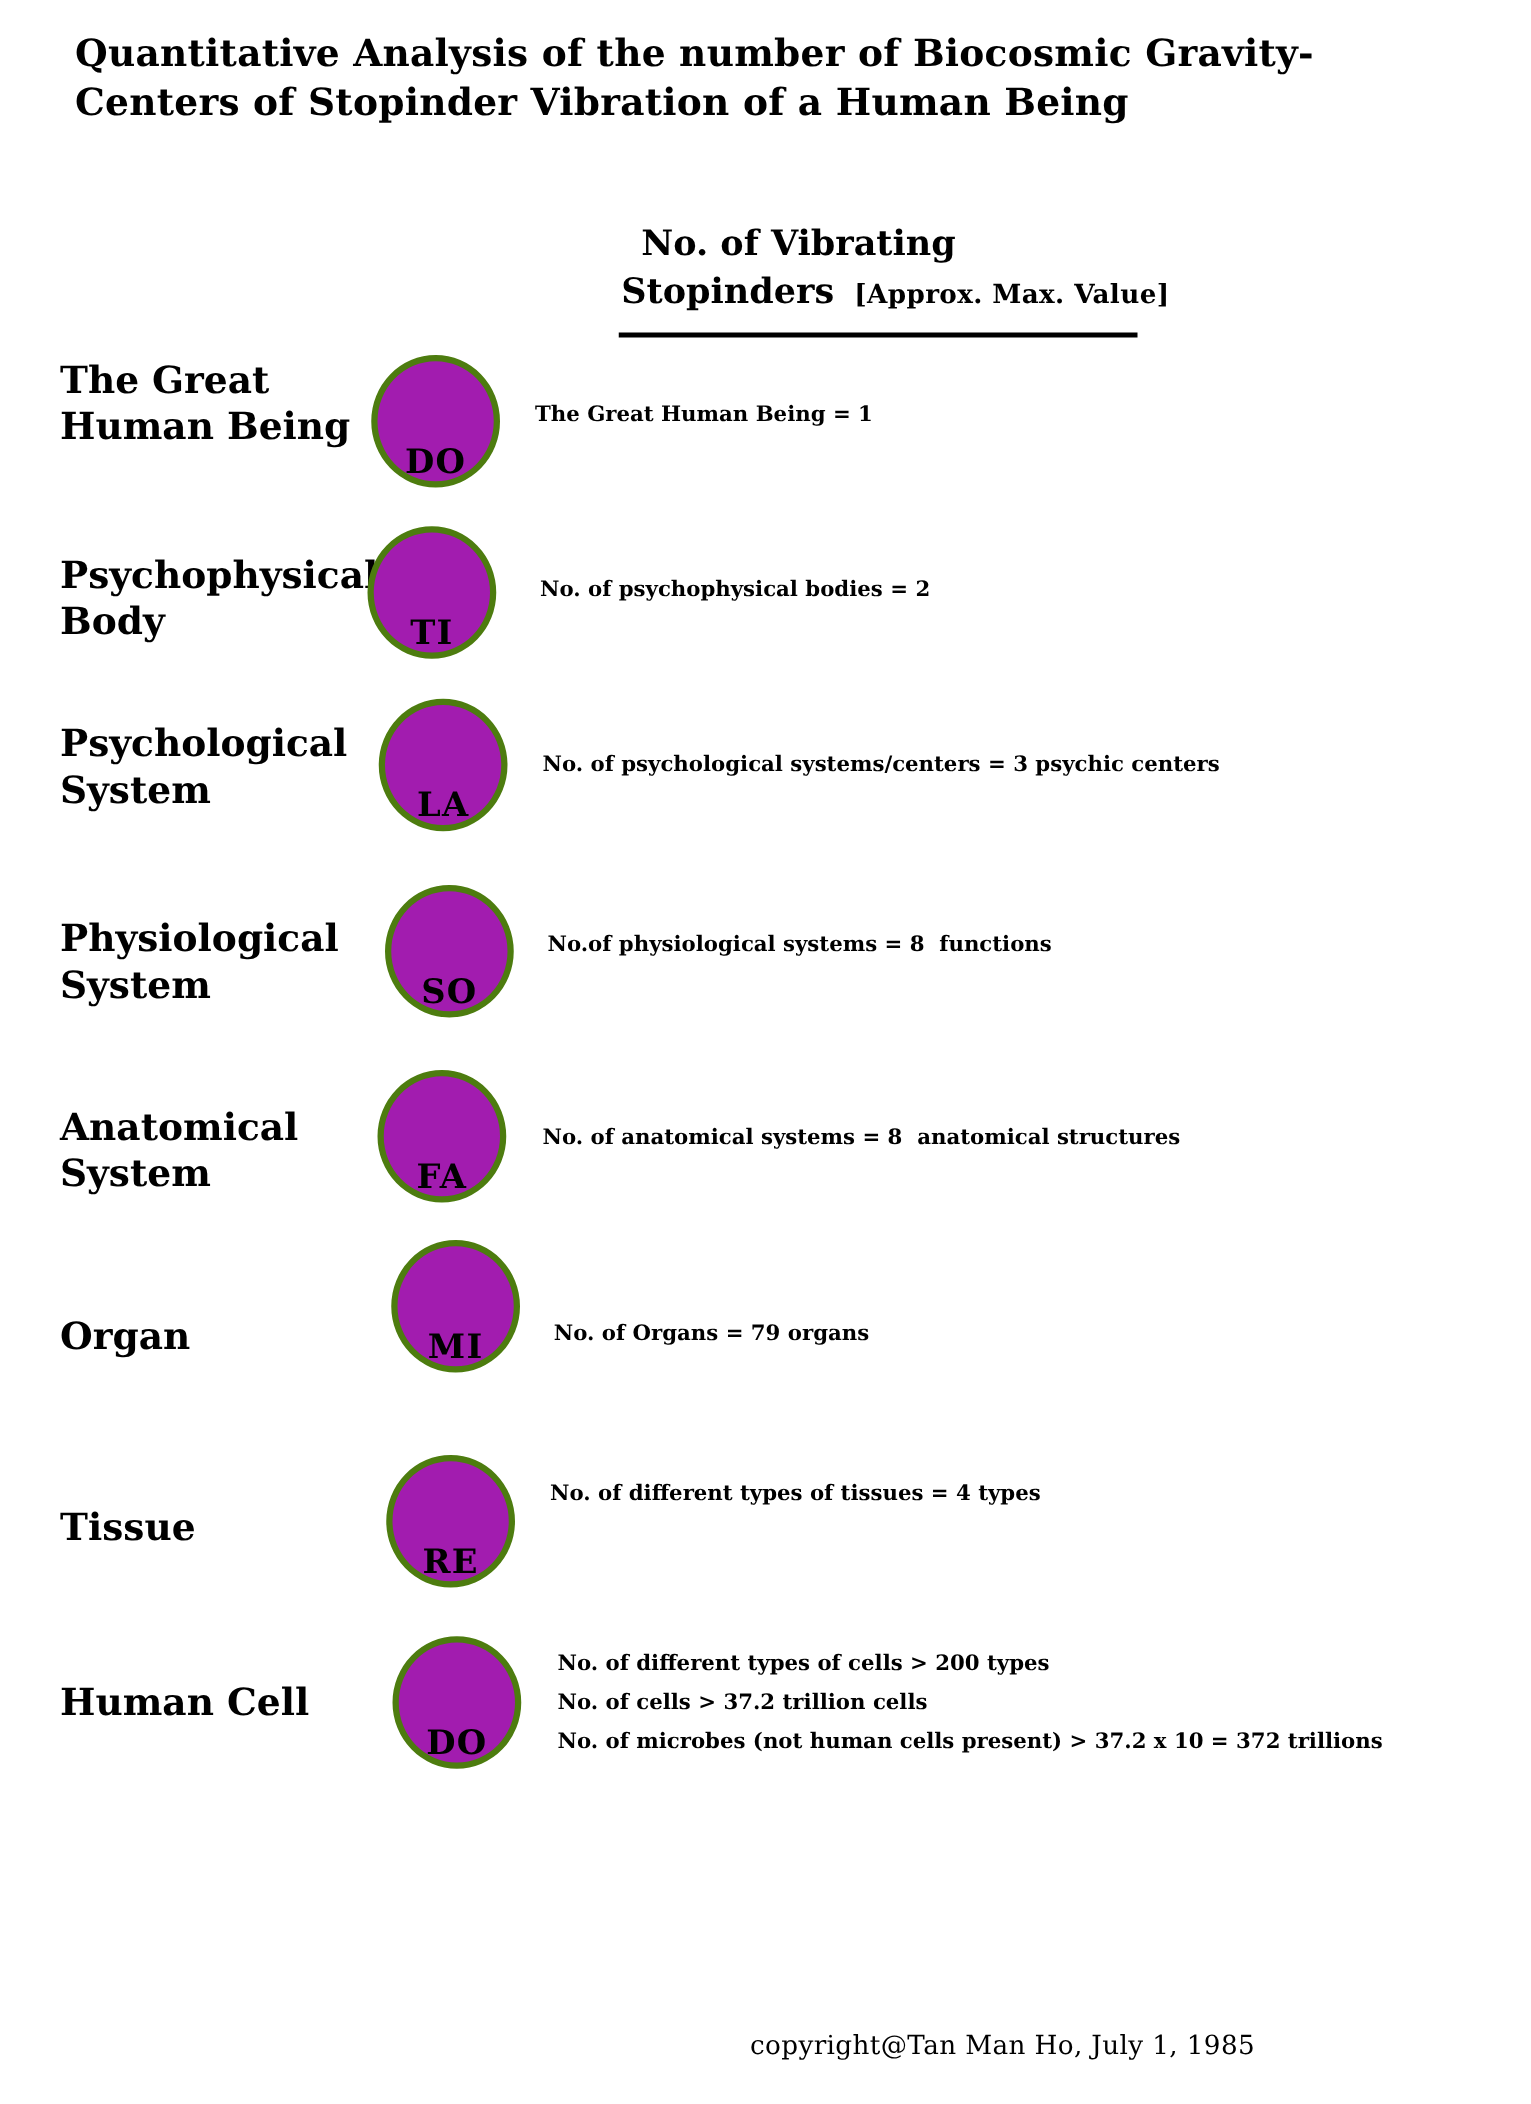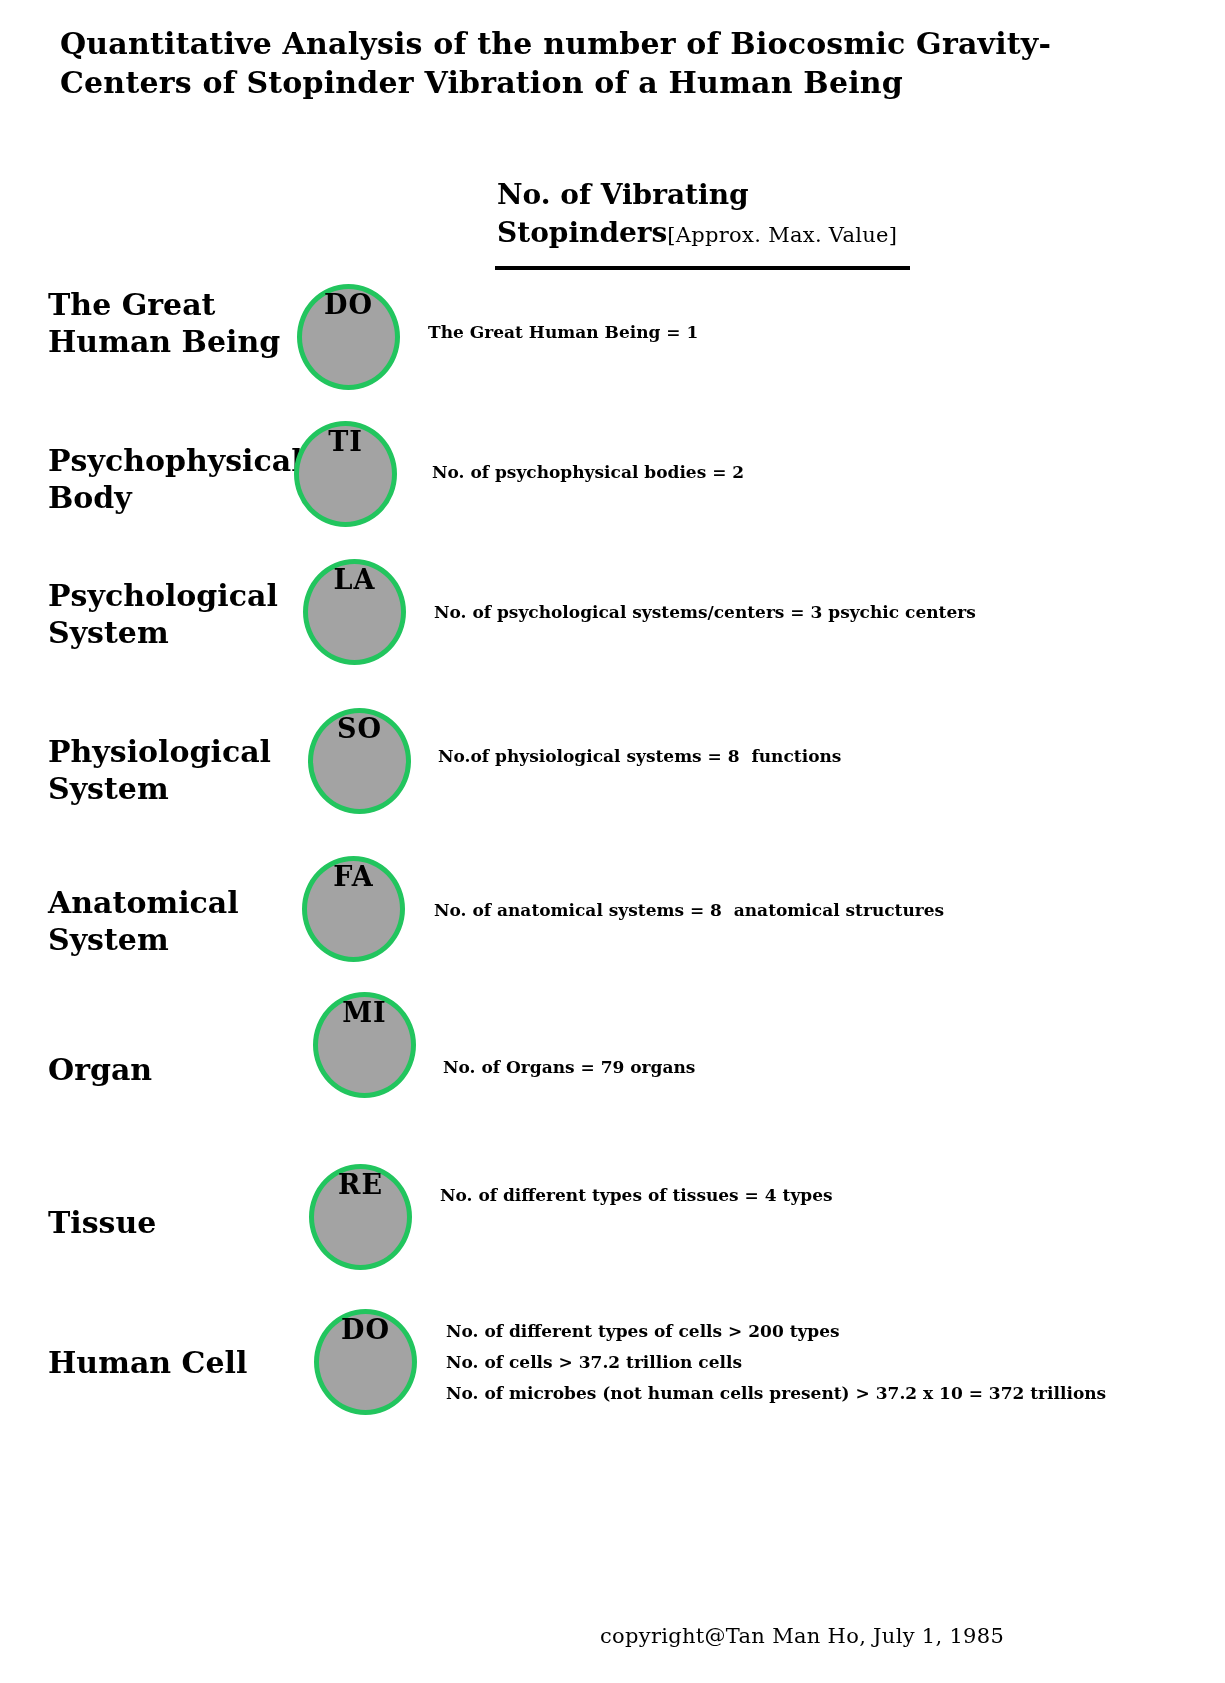--- a/index.html
+++ b/index.html
@@ -14,42 +14,42 @@
 
   .title {
     position:absolute; left:60px; top:24px;
     font-size:30px; font-weight:bold;
     line-height:39px;
     white-space:pre-line;
     letter-spacing:0.2px;
   }
 
   .col-header { position:absolute; left:497px; top:178px; }
-  .ch-line1 { font-size:28px; font-weight:bold; }
+  .ch-line1 { font-size:28px; font-weight:bold;margin-left:16px; }
   .ch-line2 { font-size:28px; font-weight:bold; margin-top:5px; display:flex; align-items:baseline; }
-  .qualifier { font-size:21px; font-weight:normal; margin-left:0; letter-spacing:0.3px; }
+  .qualifier { font-size:21px; font-weight:bold; margin-left:16px; letter-spacing:0.3px; }
   .header-rule {
     position:absolute; left:495px; top:266px;
     width:415px; height:4px; background:#000000;
   }
 
   .row-label {
     position:absolute; left:48px;
     font-size:30px; font-weight:bold;
     line-height:37px;
     white-space:pre-line;
   }
   .circle {
     position:absolute;
     width:103px; height:106px;
-    border:5px solid #22c55e;
+    border:5px solid #4d7c0f;
     border-radius:50%;
-    background:#a3a3a3;
+    background:#a21caf;
     box-sizing:border-box;
-    display:flex; align-items:flex-start; justify-content:center;
+    display:flex; align-items:flex-end; justify-content:center;
   }
   .note { font-size:27px; font-weight:bold; letter-spacing:1px; }
   .values { position:absolute; }
   .vline {
     font-size:17px; font-weight:bold;
     line-height:18px;
     margin:0 0 13px 0;
     white-space:pre;
   }
 

